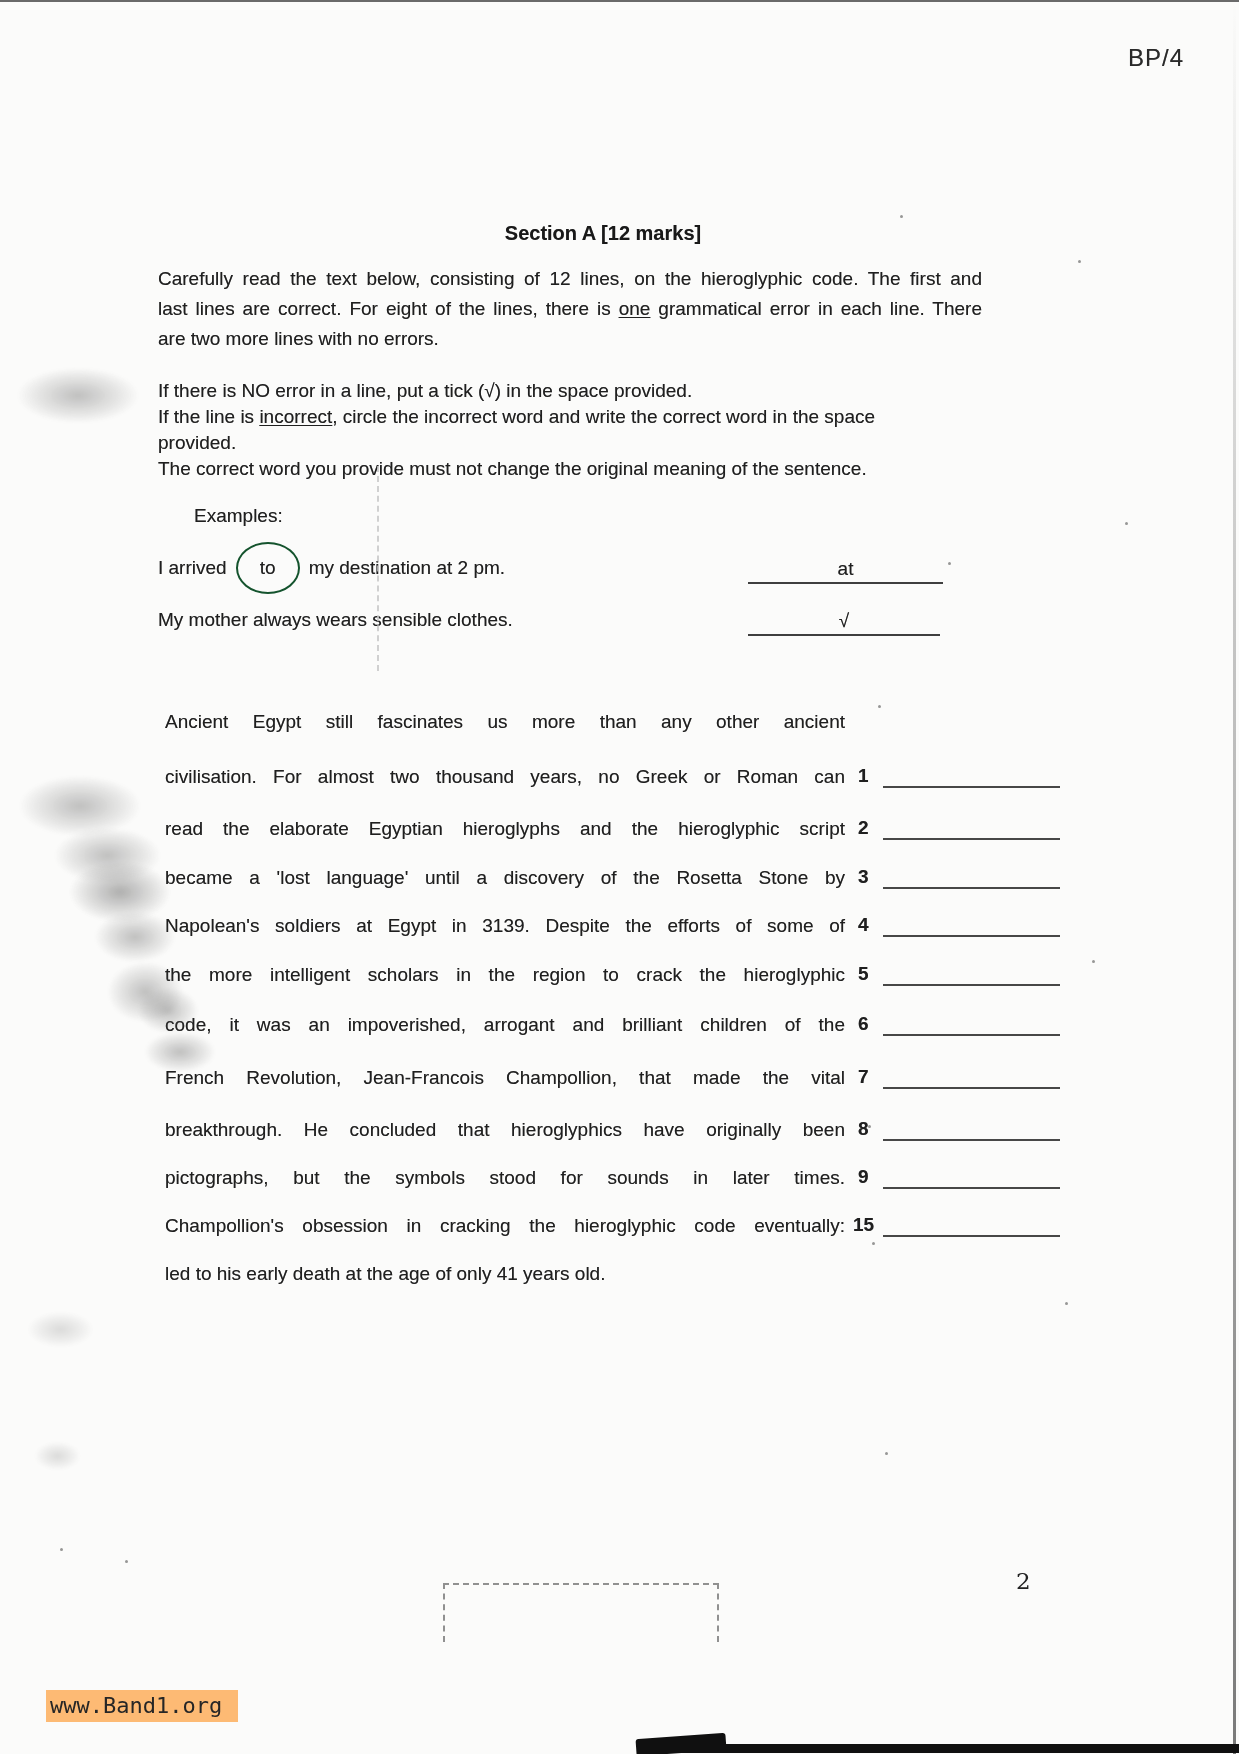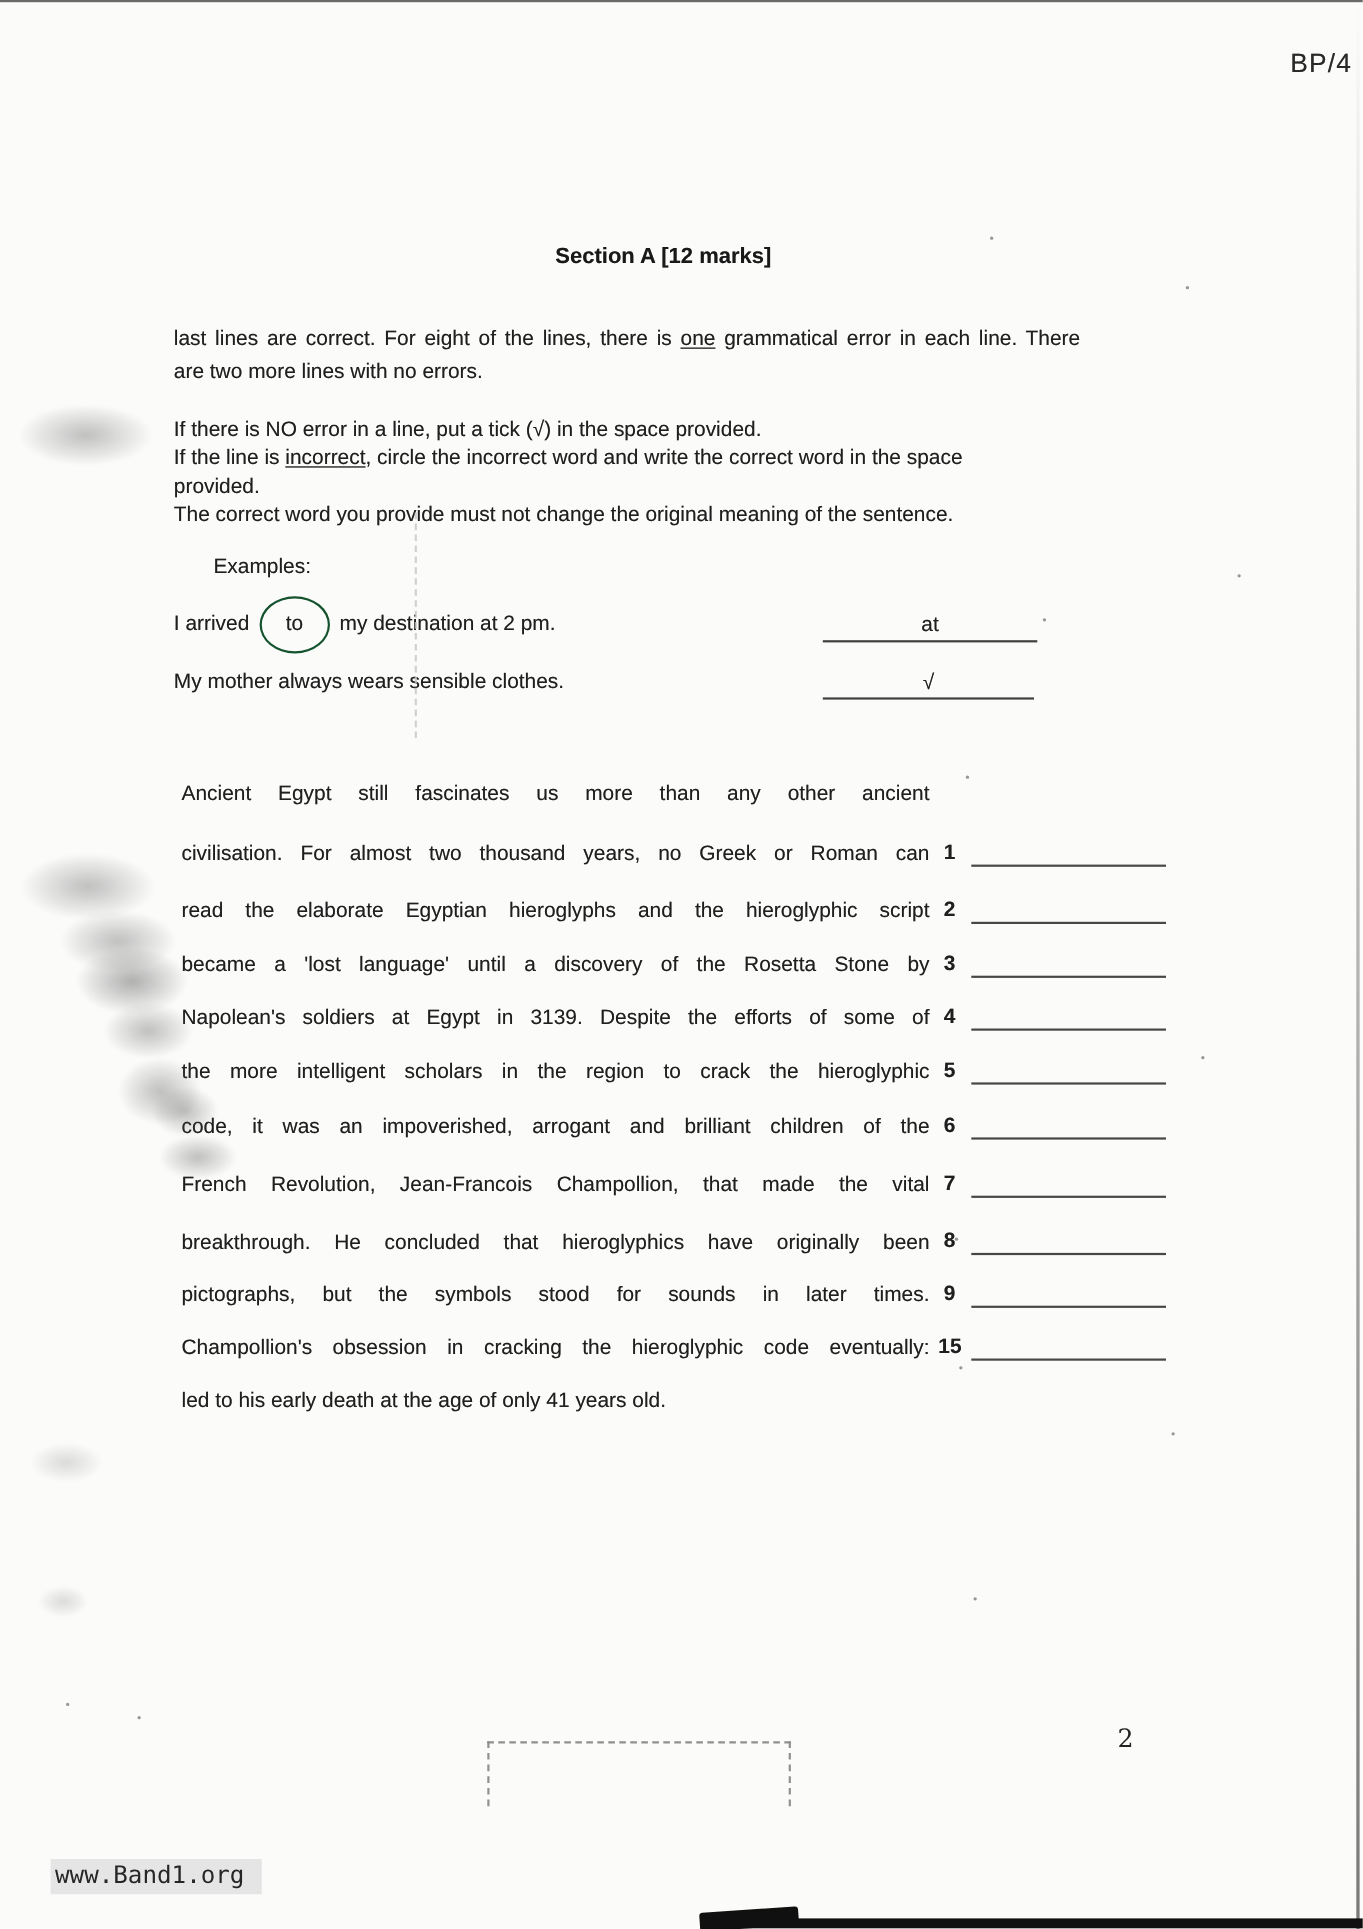--- a/index.html
+++ b/index.html
@@ -5,21 +5,21 @@
   html,body{margin:0;padding:0;background:#fbfbfa;}
   .page{
     position:relative;width:1239px;height:1754px;overflow:hidden;
     background:#fbfbfa;
     font-family:"Liberation Sans", sans-serif;
     color:#1f1f1f;
   }
   .txt{text-shadow:0 0 .6px rgba(30,30,30,.5);}
   .abs{position:absolute;}
   .top-edge{left:0;top:0;width:1239px;height:2px;background:#3a3a3a;opacity:.75;}
-  .paper-code{left:1128px;top:44px;font-size:24px;letter-spacing:1px;color:#2a2a2a;margin-left:45px;}
+  .paper-code{left:1128px;top:44px;font-size:24px;letter-spacing:1px;color:#2a2a2a;}
   .heading{left:158px;top:222px;width:890px;text-align:center;font-size:20px;font-weight:bold;color:#191919;}
   .intro-line{left:158px;width:824px;font-size:19px;line-height:24px;}
   .just{text-align:justify;text-align-last:justify;}
   .u{text-decoration:underline;text-underline-offset:2px;}
   .inst-line{left:158px;font-size:19px;white-space:nowrap;}
   .examples-label{left:158px;top:505px;font-size:19px;margin-left:36px;}
   .ex-row{left:158px;display:flex;align-items:center;font-size:19px;white-space:nowrap;}
   .circle{display:inline-flex;align-items:center;justify-content:center;
     width:60px;height:48px;border:2px solid #14532d;border-radius:50%;margin:0 9px;}
   .ans-blank{left:748px;text-align:center;font-size:19px;
@@ -30,38 +30,39 @@
   .xblank{position:absolute;left:718px;top:0;width:177px;height:21px;border-bottom:2px solid #474747;}
   .fold{left:377px;top:466px;height:205px;width:0;border-left:2px dashed #c6c6c6;opacity:.8;}
   .sm{position:absolute;border-radius:50%;filter:blur(1.5px);opacity:.55;
     background:radial-gradient(ellipse at 50% 50%, rgba(55,55,55,.55) 0%, rgba(110,110,110,.3) 45%, rgba(150,150,150,0) 72%);}
   .sm.faint{opacity:.3;}
   .dot{position:absolute;width:3px;height:3px;border-radius:50%;background:#6b6b6b;opacity:.7;}
   .dashed-box{left:443px;top:1583px;width:272px;height:57px;
     border:2px dashed #909090;border-bottom:none;}
   .page-number{left:1016px;top:1568px;font-family:"DejaVu Serif", serif;font-size:23px;color:#222;}
   .watermark{left:46px;top:1690px;font-family:"DejaVu Sans Mono", monospace;font-size:22px;color:#262626;
-    background:#e5e5e5;padding:3px 16px 4px 4px;}
+    background:#fdba74;padding:3px 16px 4px 4px;}
   .black-bar{left:642px;top:1744px;width:597px;height:9px;background:#101010;}
   .black-wedge{left:636px;top:1736px;width:90px;height:17px;background:#101010;border-radius:3px;transform:rotate(-4deg);}
   .edge-line{left:1233px;top:0;width:3px;height:1754px;
     background:linear-gradient(180deg, rgba(40,40,40,0) 0%, rgba(40,40,40,.25) 35%, rgba(35,35,35,.6) 100%);}
 </style>
 </head>
 <body>
 
 <div class="page">
 
   <div class="abs top-edge"></div>
   <div class="abs edge-line"></div>
 
   <div class="abs paper-code txt">BP/4</div>
 
   <div class="abs heading txt">Section A [12 marks]</div>
 
+  <div class="abs intro-line just txt" style="top:267px">Carefully read the text below, consisting of 12 lines, on the hieroglyphic code. The first and</div>
   <div class="abs intro-line txt" style="top:327px">are two more lines with no errors.</div>
   <div class="abs intro-line just txt" style="top:297px"><span>last lines are correct. For eight of the lines, there is </span><span class="u">one</span><span> grammatical error in each line. There</span></div>
 
   <div class="abs inst-line txt" style="top:406px"><span>If the line is </span><span class="u">incorrect</span><span>, circle the incorrect word and write the correct word in the space</span></div>
   <div class="abs inst-line txt" style="top:380px">If there is NO error in a line, put a tick (√) in the space provided.</div>
   <div class="abs inst-line txt" style="top:432px">provided.</div>
   <div class="abs inst-line txt" style="top:458px">The correct word you provide must not change the original meaning of the sentence.</div>
 
   <div class="abs examples-label txt">Examples:</div>
 

